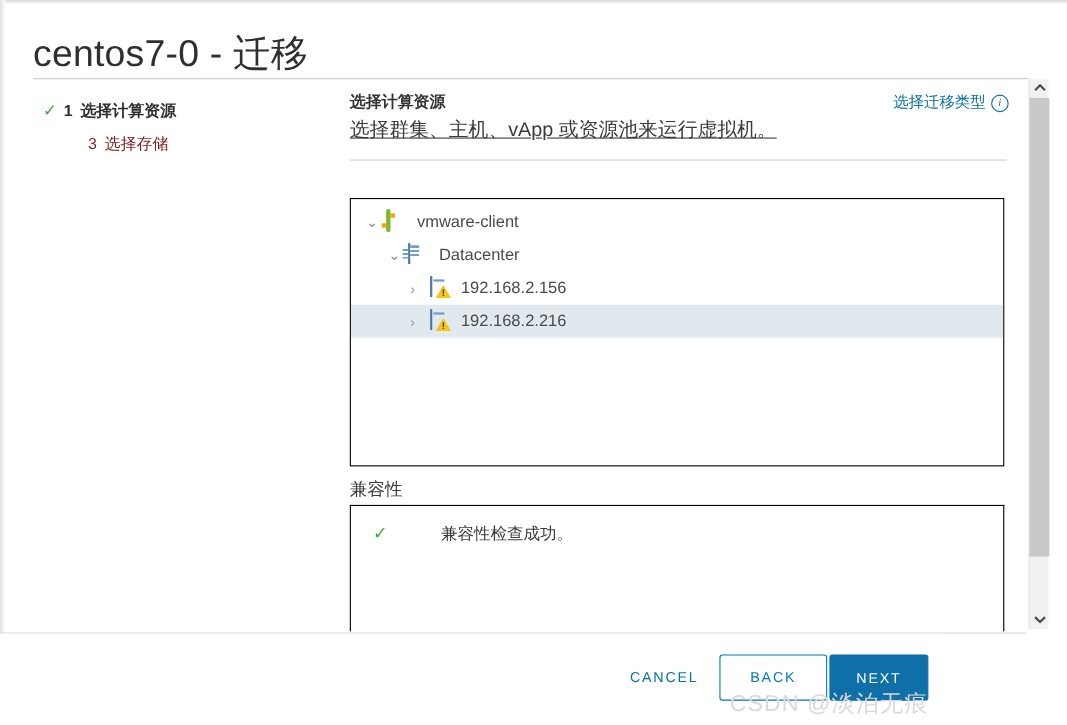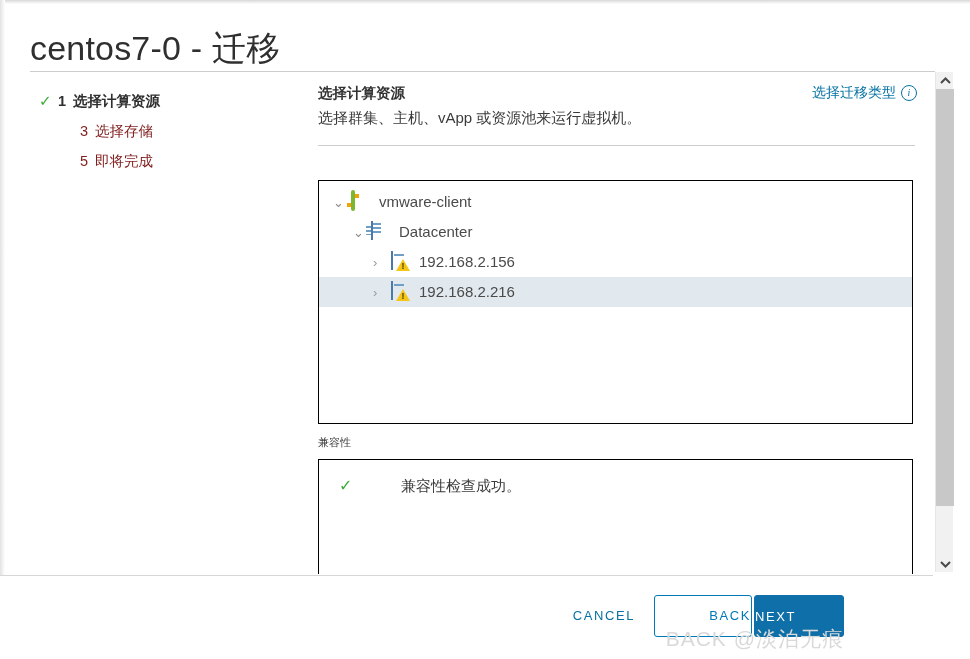--- a/index.html
+++ b/index.html
@@ -109,24 +109,25 @@
     position: absolute;
     left: 0; top: 0; width: 615px;
   }
   .pane-h1 {
     font-size: 14.5px;
     font-weight: bold;
     color: #333;
     line-height: 22px;
   }
   .pane-sub {
-    font-size: 15px;
+    font-size: 18px;
     color: #3b3b3b;
     line-height: 24px;
     margin-top: 2px;
+    text-decoration: underline;
   }
   .src-link {
     position: absolute;
     right: 16px;
     top: 2px;
     font-size: 14px;
     color: #0672a3;
     text-decoration: none;
     white-space: nowrap;
     cursor: pointer;
@@ -275,21 +276,21 @@
     line-height: 9px;
     color: #4a3b00;
     text-align: center;
   }
 
   
   .compat-label {
     position: absolute;
     left: 0;
     top: 353px;
-    font-size: 11px;
+    font-size: 16px;
     color: #3b3b3b;
   }
   .compat-box {
     position: absolute;
     left: 0;
     top: 377px;
     width: 595px;
     height: 115px;
     border: 1px solid #000000;
     border-bottom: none;
@@ -380,32 +381,33 @@
     border: none;
     color: #0672a3;
     padding: 0 6px;
   }
   .btn-back {
     right: 106px;
     top: 19px;
     width: 98px;
     height: 42px;
     line-height: 40px;
-    text-align: right;
+    text-align: center;
     background: #ffffff;
     border: 1px solid #0079b8;
     border-radius: 3px;
     color: #0079b8;
   }
   .btn-next {
     right: 14px;
     top: 19px;
     width: 90px;
     height: 42px;
     line-height: 42px;
+    text-align: center;
     background: #0f6fa8;
     border: 1px solid #0f6fa8;
     border-radius: 3px;
     color: #ffffff;
   }
 
   .watermark {
     position: absolute;
     right: 14px;
     bottom: 6px;
@@ -435,24 +437,20 @@
       <span>选择计算资源</span>
     </div>
 
 
     <div class="step pending">
       <span class="num">3</span>
       <span>选择存储</span>
     </div>
 
 
-    <div class="step pending">
-      <span class="num">5</span>
-      <span>即将完成</span>
-    </div>
 
   </div>
 
   <div class="pane">
 
     <div class="pane-head">
       <div class="pane-h1">选择计算资源</div>
       <div class="pane-sub">选择群集、主机、vApp 或资源池来运行虚拟机。</div>
       <a class="src-link">
         <span>选择迁移类型</span><span class="info-ico">i</span>
@@ -515,16 +513,16 @@
         <polyline points="1,2 5.5,6.5 10,2" fill="none" stroke="#4a4a4a" stroke-width="2"></polyline>
       </svg>
     </div>
   </div>
 
   <div class="footer-rule"></div>
   <div class="footer">
     <div class="btn btn-cancel">CANCEL</div>
     <div class="btn btn-back">BACK</div>
     <div class="btn btn-next">NEXT</div>
-    <div class="watermark">BACK @淡泊无痕</div>
+    <div class="watermark">CSDN @淡泊无痕</div>
   </div>
 
 </div>
 
 </body></html>

